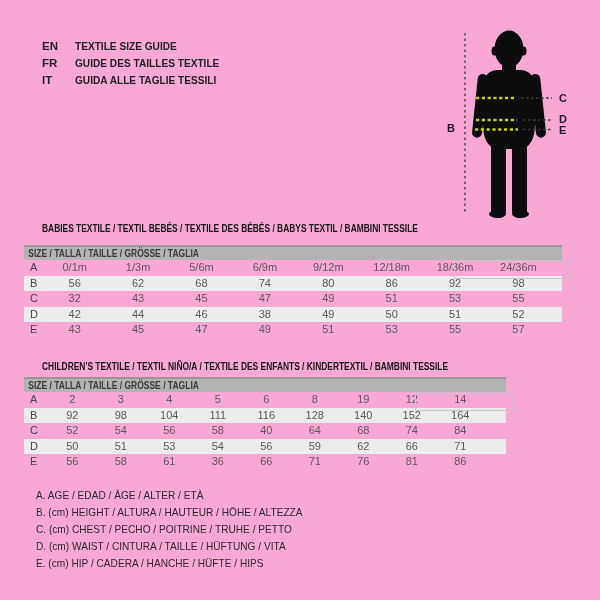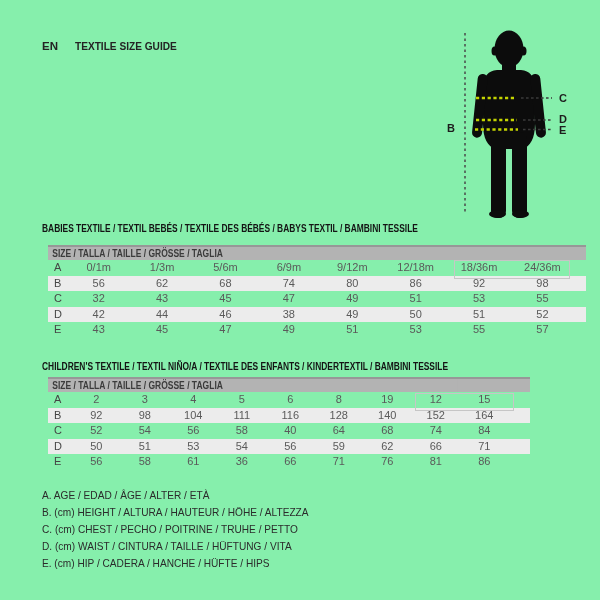--- a/index.html
+++ b/index.html
@@ -1,16 +1,16 @@
 <!DOCTYPE html>
 <html style="--accent: #c3d400; --header-bar: #b3b3b3; --row-stripe: #ececec; --silhouette: #0c0c0c;"><head>
 <meta charset="utf-8">
 <style>
   html,body{margin:0;padding:0;background:#fff;}
-  .canvas{position:relative;width:600px;height:600px;background:#86efac;
+  .canvas{position:relative;width:600px;height:600px;background:#f9a8d4;
           font-family:"Liberation Sans",sans-serif;overflow:hidden;}
 
   
   .langs{position:absolute;left:42px;top:38px;color:#232323;}
   .lang-row{display:flex;height:17px;line-height:17px;font-size:11.5px;font-weight:bold;}
   .lang-code{width:33px;}
   .lang-label{transform:scaleX(0.88);transform-origin:left center;white-space:nowrap;}
 
   
   .figure-svg{position:absolute;left:440px;top:20px;width:140px;height:205px;}
@@ -24,21 +24,21 @@
   .flabel-d{left:559px;top:113px;}
   .flabel-e{left:559px;top:124px;}
 
   
   .section-title{position:absolute;left:42px;font-size:10.5px;font-weight:bold;color:#141414;
                  white-space:nowrap;transform:scaleX(0.8);transform-origin:left center;line-height:12px;}
   .babies-title{top:222px;}
   .children-title{top:360px;}
 
   
-  .table{position:absolute;left:48px;border-top:2px solid #979797;}
+  .table{position:absolute;left:24px;border-top:2px solid #979797;}
   .babies-table{top:245px;width:538px;}
   .children-table{top:377px;width:482px;}
   .thead{height:13px;line-height:13px;background:var(--header-bar,#b3b3b3);color:#3b3b3b;
          font-size:10px;font-weight:bold;padding-left:5px;white-space:nowrap;
          transform:scaleX(0.85);transform-origin:left center;}
   .thead-wrap{height:13px;background:var(--header-bar,#b3b3b3);}
   .trow{display:flex;height:15.5px;line-height:15.5px;font-size:11px;color:#5a5a5a;}
   .trow.stripe{background:var(--row-stripe,#ececec);}
   .tlabel{color:#454545;padding-left:6px;}
   .babies-table .tlabel{width:13px;}
@@ -46,33 +46,41 @@
   .tcell{text-align:center;}
   .babies-table .tcell{flex:0 0 63.4px;}
   .children-table .tcell{flex:0 0 48.5px;}
 
   
   .hl-box{position:absolute;border:1px solid #c6c6c6;background:transparent;}
   .hl-babies{left:454px;top:260px;width:114px;height:17px;}
   .hl-children{left:415px;top:393px;width:97px;height:16px;}
 
   
-  .legend{position:absolute;left:42px;top:487px;color:#2b2b2b;}
+  .legend{position:absolute;left:36px;top:487px;color:#2b2b2b;}
   .legend-line{height:17px;line-height:17px;font-size:11px;white-space:nowrap;
                transform:scaleX(0.92);transform-origin:left center;}
 </style>
 </head>
 <body>
 
 <div class="canvas">
 
   <div class="langs">
     <div class="lang-row">
       <span class="lang-code">EN</span>
       <span class="lang-label">TEXTILE SIZE GUIDE</span>
+    </div>
+    <div class="lang-row">
+      <span class="lang-code">FR</span>
+      <span class="lang-label">GUIDE DES TAILLES TEXTILE</span>
+    </div>
+    <div class="lang-row">
+      <span class="lang-code">IT</span>
+      <span class="lang-label">GUIDA ALLE TAGLIE TESSILI</span>
     </div>
   </div>
 
   <svg class="figure-svg" viewBox="0 0 140 205">
     <g class="silhouette">
       <ellipse cx="69" cy="29" rx="14.5" ry="18.5"></ellipse>
       <ellipse cx="54.5" cy="31" rx="3" ry="4.5"></ellipse>
       <ellipse cx="83.5" cy="31" rx="3" ry="4.5"></ellipse>
       <rect x="62" y="42" width="14" height="12"></rect>
       <path d="M57,50 L81,50 C90,51 94,56 94,64 L95,104 C95,119 90,126 83,129 L55,129 C48,126 43,119 43,104 L44,64 C44,56 48,51 57,50 Z"></path>
@@ -167,21 +175,21 @@
   <div class="trow">
         <div class="tlabel">A</div>
         <div class="tcell">2</div>
         <div class="tcell">3</div>
         <div class="tcell">4</div>
         <div class="tcell">5</div>
         <div class="tcell">6</div>
         <div class="tcell">8</div>
         <div class="tcell">19</div>
         <div class="tcell">12</div>
-        <div class="tcell">15</div>
+        <div class="tcell">14</div>
       </div>
       <div class="trow stripe">
         <div class="tlabel">B</div>
         <div class="tcell">92</div>
         <div class="tcell">98</div>
         <div class="tcell">104</div>
         <div class="tcell">111</div>
         <div class="tcell">116</div>
         <div class="tcell">128</div>
         <div class="tcell">140</div>

